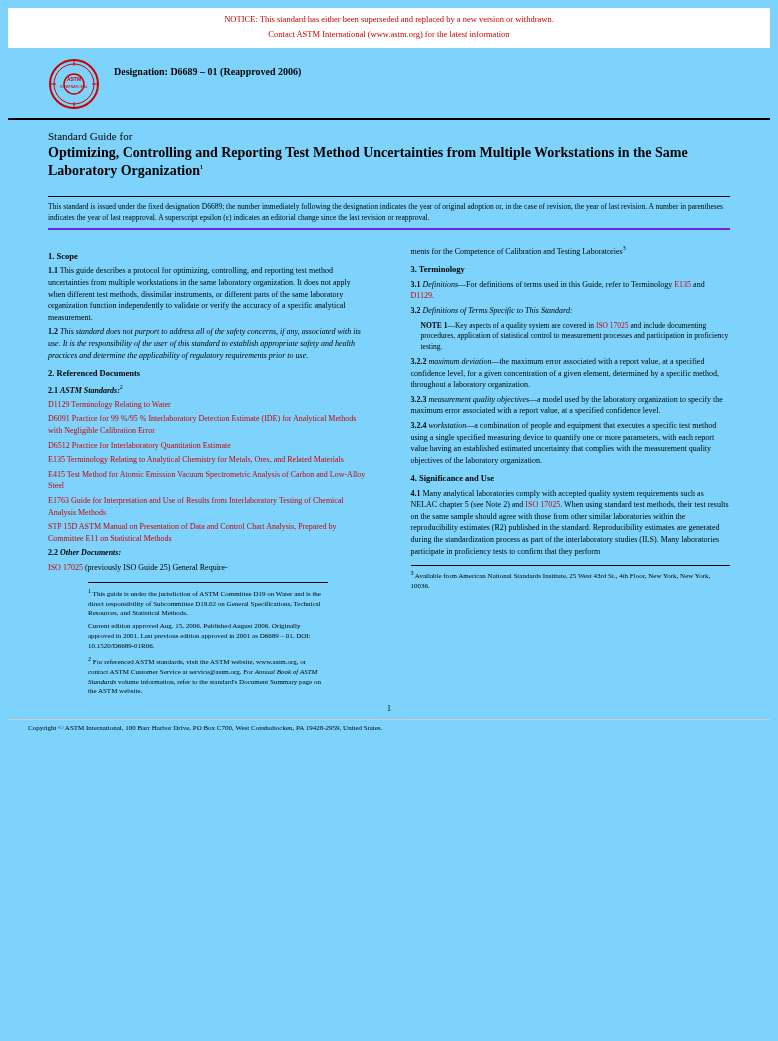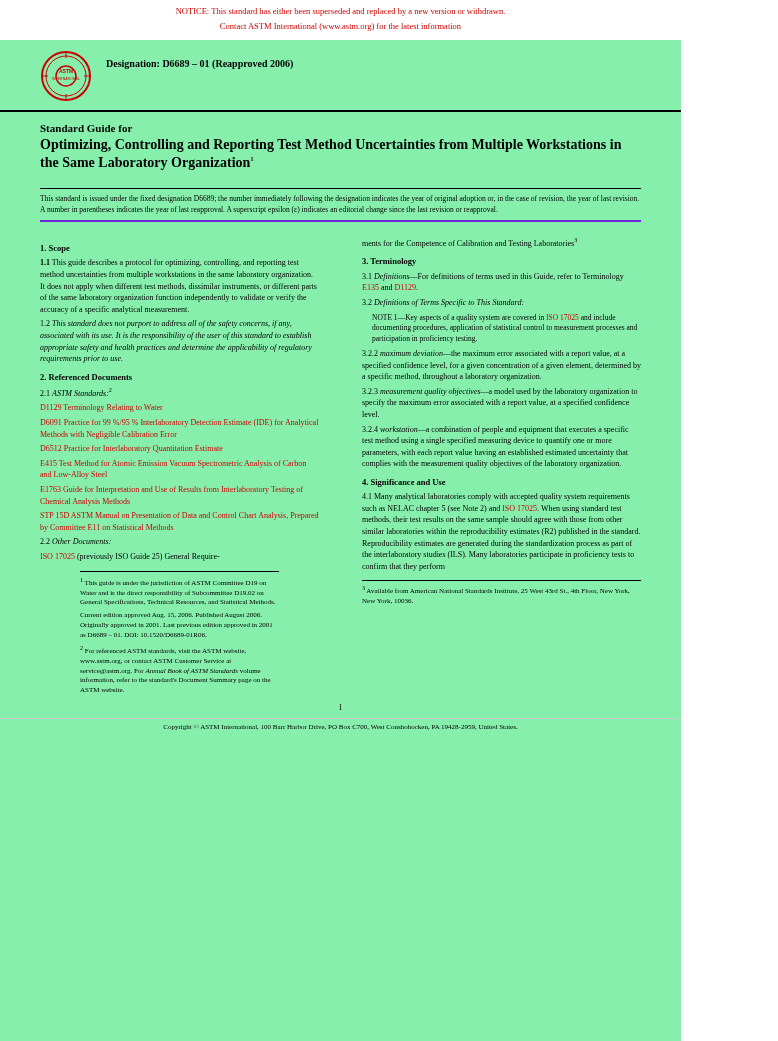--- a/index.html
+++ b/index.html
@@ -5,25 +5,25 @@
     * { margin: 0; padding: 0; box-sizing: border-box; }
     body {
       font-family: Times New Roman, Times, serif;
       font-size: 9px;
       color: #000;
       background: #fff;
       width: 778px;
       min-height: 1041px;
     }
     .page {
-      width: 681px;
+      width: 778px;
       min-height: 1041px;
-      background: #86efac;
+      background: #7dd3fc;
       position: relative;
-      padding: 0;
+      padding: 8px;
     }
     .notice-bar {
       background: #fff;
       text-align: center;
       padding: 6px 20px 4px;
       border-bottom: none;
     }
     .notice-bar p {
       color: #c00;
       font-size: 8.5px;
@@ -45,21 +45,21 @@
     .designation-text {
       font-size: 10px;
       font-weight: bold;
       margin-top: 8px;
     }
     .title-section {
       padding: 10px 40px 8px;
     }
     .main-title-small {
       font-size: 11px;
-      font-weight: bold;
+      font-weight: normal;
       margin-bottom: 2px;
     }
     .main-title-large {
       font-size: 14px;
       font-weight: bold;
       line-height: 1.3;
     }
     .standard-note {
       margin: 8px 40px;
       font-size: 7.5px;
@@ -94,40 +94,40 @@
     .section-num {
       font-weight: bold;
     }
     .red-link {
       color: #c00;
     }
     p {
       margin-bottom: 3px;
     }
     .italic { font-style: italic; }
-    .bold { font-weight: normal; }
+    .bold { font-weight: bold; }
     .note-block {
       margin: 4px 0 4px 10px;
       font-size: 7.5px;
       line-height: 1.4;
     }
     .footnote-section {
       margin: 8px 40px 0;
       border-top: 1px solid #000;
       padding-top: 4px;
       font-size: 7px;
       line-height: 1.4;
     }
     .page-num {
       text-align: center;
       font-size: 8px;
       margin: 4px 0 2px;
     }
     .copyright-footer {
-      text-align: center;
+      text-align: left;
       font-size: 7px;
       padding: 4px 20px;
       border-top: 1px solid #ccc;
       margin-top: 6px;
     }
     sup { font-size: 6px; vertical-align: super; }
     .right-footnote {
       font-size: 7px;
       line-height: 1.35;
       border-top: 1px solid #000;
@@ -196,20 +196,23 @@
       <p>
         <span class="red-link">D1129</span> <span class="red-link">Terminology Relating to Water</span>
       </p>
       <p>
         <span class="red-link">D6091</span> <span class="red-link">Practice for 99 %/95 % Interlaboratory Detection Estimate (IDE) for Analytical Methods with Negligible Calibration Error</span>
       </p>
       <p>
         <span class="red-link">D6512</span> <span class="red-link">Practice for Interlaboratory Quantitation Estimate</span>
       </p>
       <p>
+        <span class="red-link">E135</span> <span class="red-link">Terminology Relating to Analytical Chemistry for Metals, Ores, and Related Materials</span>
+      </p>
+      <p>
         <span class="red-link">E415</span> <span class="red-link">Test Method for Atomic Emission Vacuum Spectrometric Analysis of Carbon and Low-Alloy Steel</span>
       </p>
       <p>
         <span class="red-link">E1763</span> <span class="red-link">Guide for Interpretation and Use of Results from Interlaboratory Testing of Chemical Analysis Methods</span>
       </p>
       <p>
         <span class="red-link">STP 15D</span> <span class="red-link">ASTM Manual on Presentation of Data and Control Chart Analysis, Prepared by Committee E11 on Statistical Methods</span>
       </p>
 
       <p><span class="bold">2.2  <span class="italic">Other Documents:</span></span></p>

